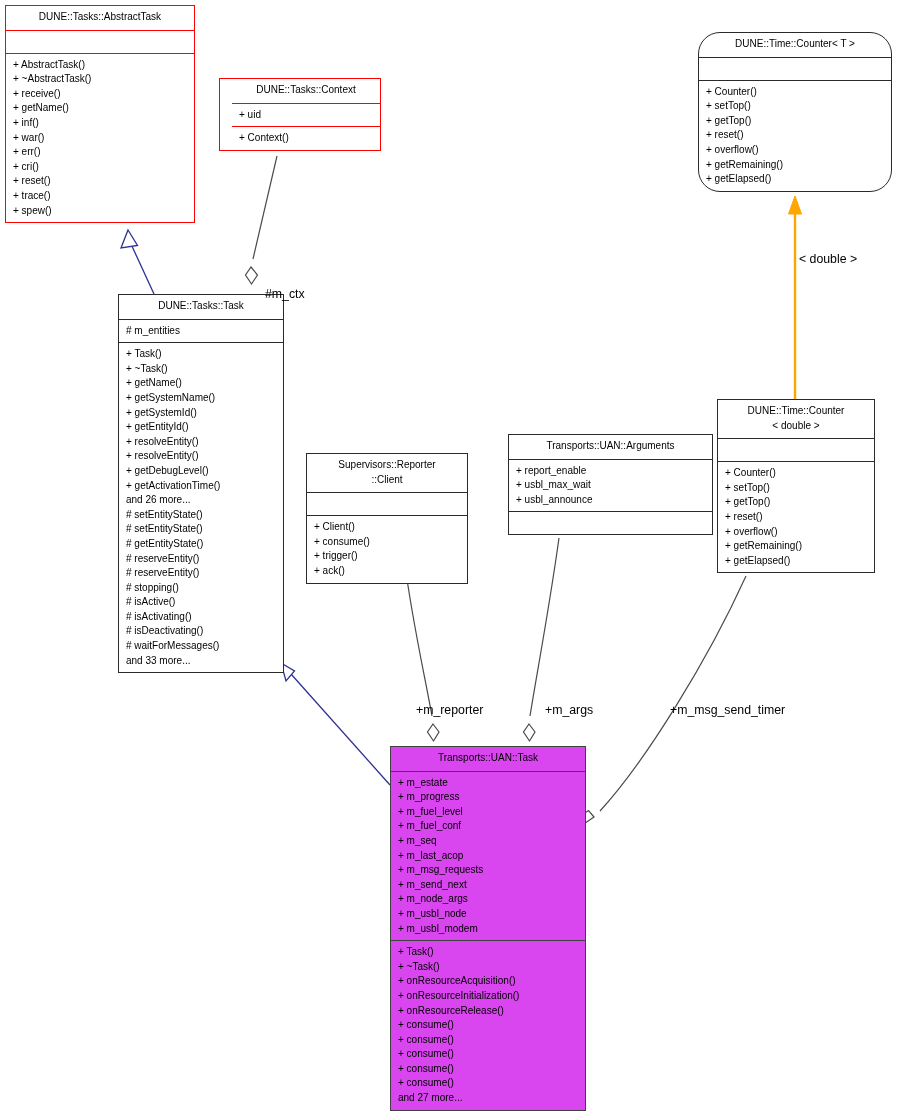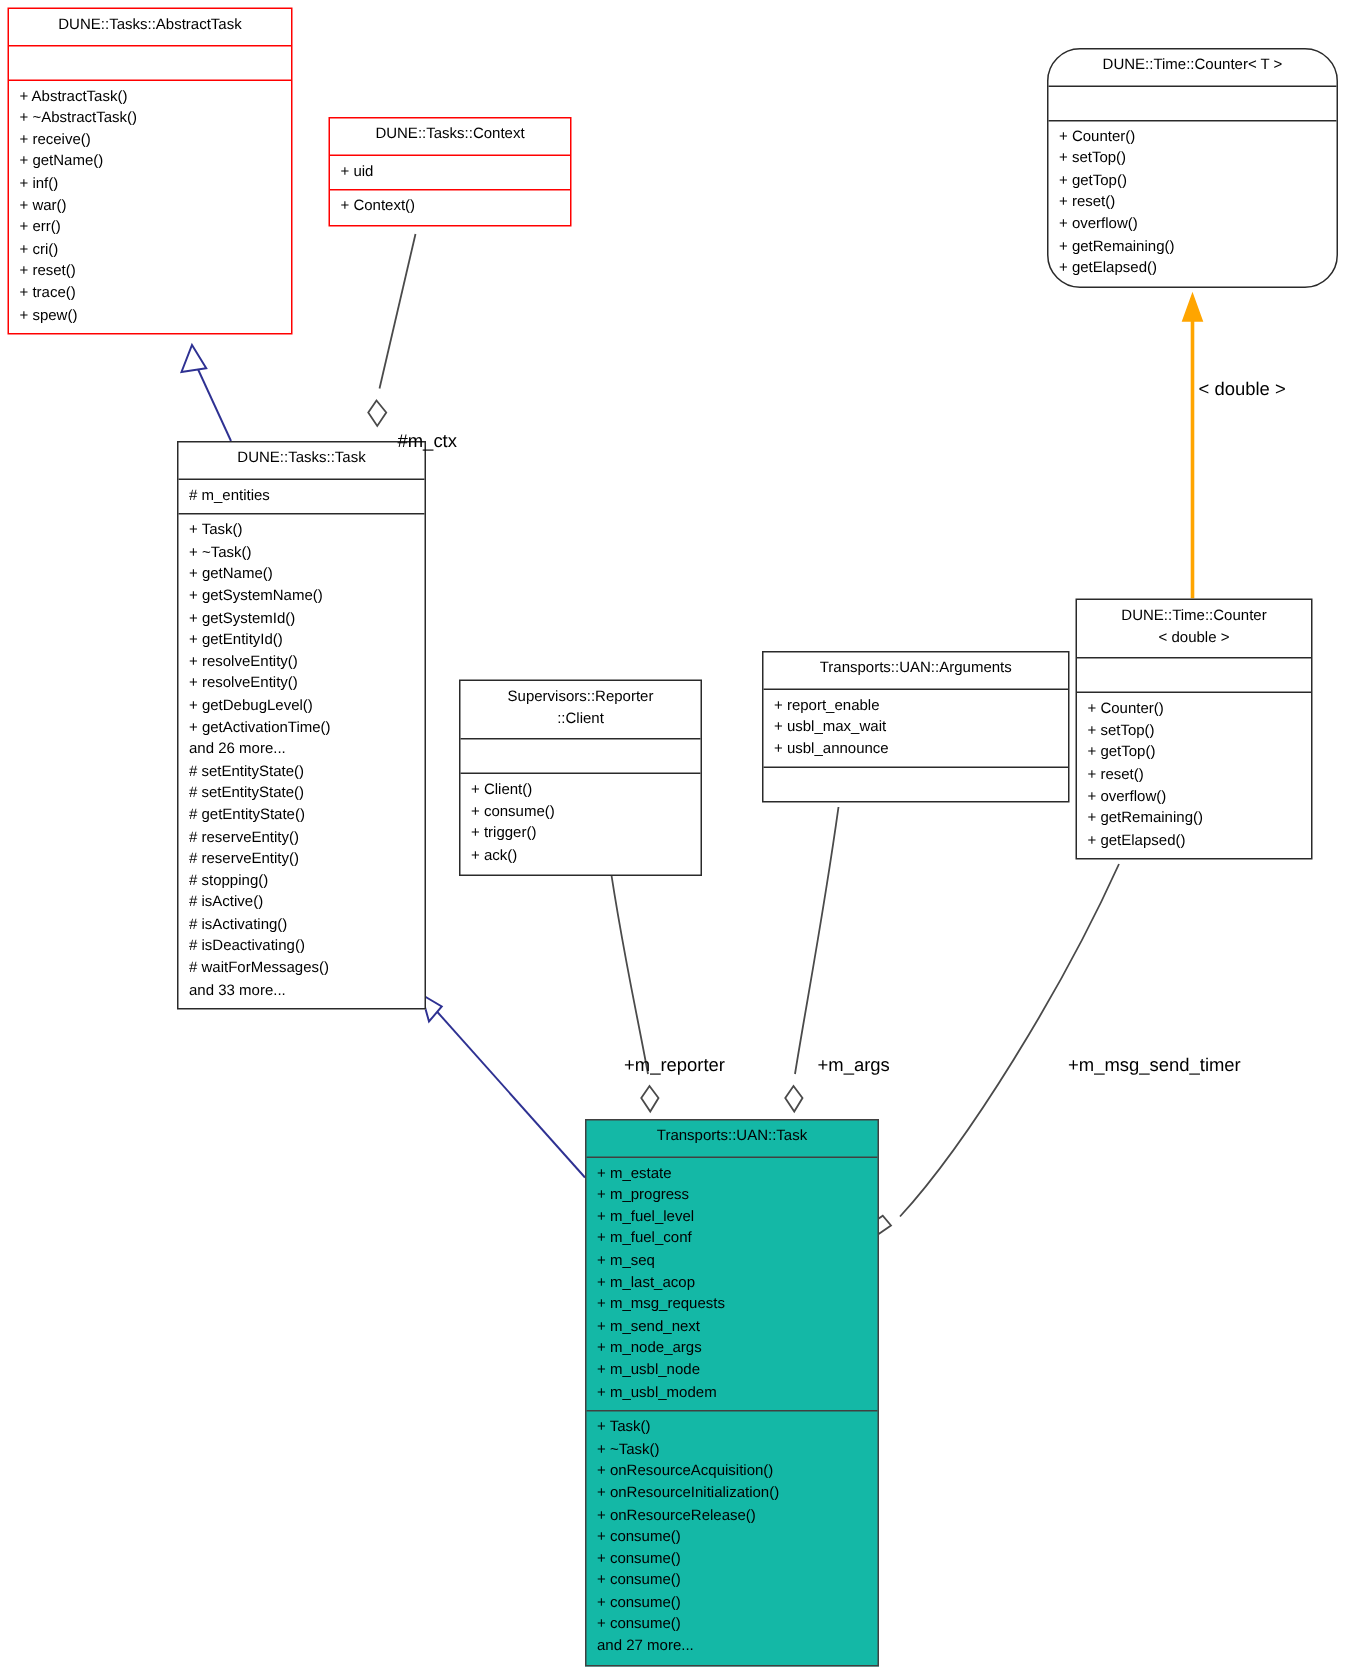--- a/index.html
+++ b/index.html
@@ -34,21 +34,21 @@
     font-size: 10px;
     line-height: 14.6px;
     color: #000000;
     z-index: 2;
   }
   .node.red {
     border-color: #ff0000;
     border-width: 1.5px;
   }
   .node.highlight {
-    background: #14b8a6;
+    background: #d946ef;
     border-color: #404040;
     border-width: 1.5px;
   }
   .node .title {
     text-align: center;
     padding: 4px 6px 5px 6px;
     white-space: pre-line;
   }
   .node .sep {
     height: 0;
@@ -134,21 +134,21 @@
       <div class="row">+ inf()</div>
       <div class="row">+ war()</div>
       <div class="row">+ err()</div>
       <div class="row">+ cri()</div>
       <div class="row">+ reset()</div>
       <div class="row">+ trace()</div>
       <div class="row">+ spew()</div>
     </div>
   </div>
 
-  <div class="node red" style="left:219px; top:78px; width:162px;">
+  <div class="node red" style="left:219px; top:78px; width:162px;padding-left:12px;">
     <div class="title">DUNE::Tasks::Context</div>
     <div class="sep"></div>
     <div class="compartment">
       <div class="row">+ uid</div>
     </div>
     <div class="sep"></div>
     <div class="compartment">
       <div class="row">+ Context()</div>
     </div>
   </div>
@@ -278,15 +278,15 @@
   </div>
 
   <div class="edge-label" style="left:265px; top:251px;margin-top:36px;">#m_ctx</div>
 
   <div class="edge-label" style="left:799px; top:252px;">&lt; double &gt;</div>
 
   <div class="edge-label" style="left:416px; top:703px;">+m_reporter</div>
 
   <div class="edge-label" style="left:545px; top:703px;">+m_args</div>
 
-  <div class="edge-label" style="left:712px; top:703px;text-align:center;">+m_msg_send_timer</div>
+  <div class="edge-label" style="left:670px; top:703px;text-align:center;">+m_msg_send_timer</div>
 
 </div>
 
 </body></html>

